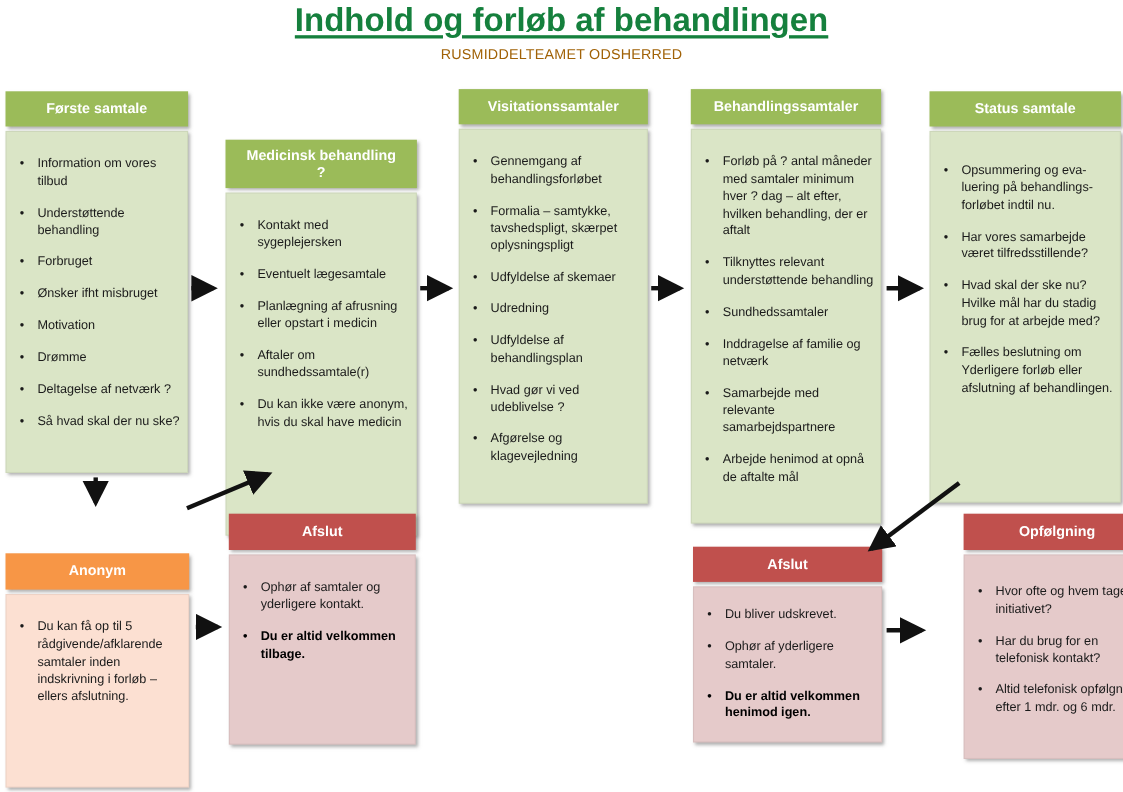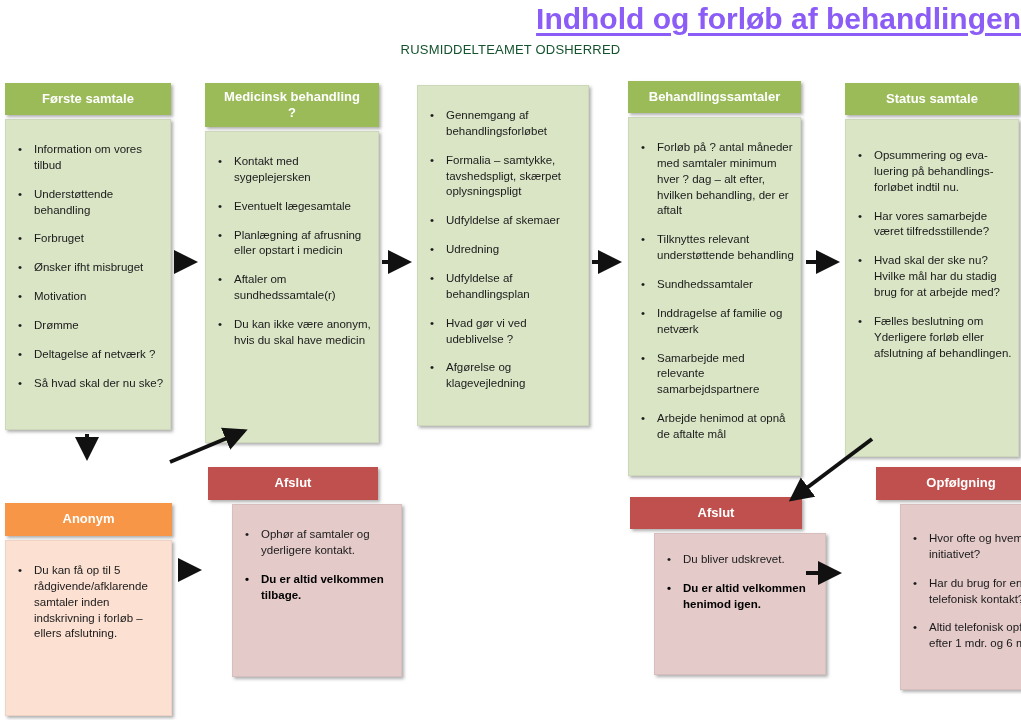--- a/index.html
+++ b/index.html
@@ -1,27 +1,27 @@
 <!DOCTYPE html>
 <html style="--green-header: #9BBB59; --green-body: #DAE5C6; --orange-header: #F79646; --orange-body: #FCE0D2; --red-header: #C0504D; --red-body: #E5CACA; --arrow: #111111;"><head>
 <meta charset="utf-8">
 <style>
   html,body{margin:0;padding:0;}
   body{
     width:1021px;height:720px;background:#ffffff;position:relative;
     font-family:"Liberation Sans",sans-serif;color:#1a1a1a;overflow:hidden;
   }
   .page-title{
-    position:absolute;left:0;top:2px;width:1021px;text-align:right;
-    font-size:30px;font-weight:bold;color:#8b5cf6;
+    position:absolute;left:0;top:2px;width:1021px;text-align:center;
+    font-size:30px;font-weight:bold;color:#15803d;
     text-decoration:underline;text-decoration-thickness:3px;text-underline-offset:4px;
   }
   .page-subtitle{
     position:absolute;left:0;top:42px;width:1021px;text-align:center;
-    font-size:13px;color:#14532d;letter-spacing:.2px;
+    font-size:13px;color:#a16207;letter-spacing:.2px;
   }
   .box{position:absolute;}
   .hdr{
     width:100%;box-sizing:border-box;color:#fff;font-weight:bold;font-size:13px;
     display:flex;align-items:center;justify-content:center;text-align:center;
     padding:0 14px;line-height:1.25;
     box-shadow:2px 2px 3px rgba(110,110,110,.55);
   }
   .bod{
     width:100%;box-sizing:border-box;margin-top:4px;
@@ -34,21 +34,21 @@
     position:relative;padding-left:20px;margin-bottom:13px;
     font-size:11.5px;line-height:1.38;
   }
   ul.items li::before{content:"\2022";position:absolute;left:4px;top:0;}
   ul.items li.bold{font-weight:bold;color:#000;}
   .green  .hdr{background:var(--green-header,#9BBB59);}
   .green  .bod{background:var(--green-body,#DAE5C6);}
   .orange .hdr{background:var(--orange-header,#F79646);margin-top:36px;}
   .orange .bod{background:var(--orange-body,#FCE0D2);}
   .red    .hdr{background:var(--red-header,#C0504D);}
-  .red    .bod{background:var(--red-body,#E5CACA);margin-left:24px;}
+  .red    .bod{background:var(--red-body,#E5CACA);}
   svg.arrows{position:absolute;left:0;top:0;pointer-events:none;}
 </style>
 </head>
 <body>
 
 <div class="page-title">Indhold og forløb af behandlingen</div>
 <div class="page-subtitle">RUSMIDDELTEAMET ODSHERRED</div>
 
 <div class="box green" style="left:5px;top:83px;width:166px;">
   <div class="hdr" style="height:32px;">Første samtale</div>
@@ -60,33 +60,34 @@
       <li>Ønsker ifht misbruget</li>
       <li>Motivation</li>
       <li>Drømme</li>
       <li>Deltagelse af netværk ?</li>
       <li>Så hvad skal der nu ske?</li>
     </ul>
   </div>
 </div>
 
 <div class="box green" style="left:205px;top:83px;width:174px;">
-  <div class="hdr" style="height:44px;">Medicinsk behandling ?</div>
+  <div class="hdr" style="height:44px;margin-top:44px;">Medicinsk behandling ?</div>
   <div class="bod" style="height:312px;">
     <ul class="items">
       <li>Kontakt med sygeplejersken</li>
       <li>Eventuelt lægesamtale</li>
       <li>Planlægning af afrusning eller opstart i medicin</li>
       <li>Aftaler om sundhedssamtale(r)</li>
       <li>Du kan ikke være anonym, hvis du skal have medicin</li>
     </ul>
   </div>
 </div>
 
 <div class="box green" style="left:417px;top:81px;width:172px;">
+  <div class="hdr" style="height:32px;">Visitationssamtaler</div>
   <div class="bod" style="height:341px;">
     <ul class="items">
       <li>Gennemgang af behandlingsforløbet</li>
       <li>Formalia – samtykke, tavshedspligt, skærpet oplysningspligt</li>
       <li>Udfyldelse af skemaer</li>
       <li>Udredning</li>
       <li>Udfyldelse af behandlingsplan</li>
       <li>Hvad gør vi ved udeblivelse ?</li>
       <li>Afgørelse og klagevejledning</li>
     </ul>
@@ -136,20 +137,21 @@
       <li class="bold">Du er altid velkommen tilbage.</li>
     </ul>
   </div>
 </div>
 
 <div class="box red" style="left:630px;top:497px;width:172px;">
   <div class="hdr" style="height:32px;">Afslut</div>
   <div class="bod" style="height:142px;padding-top:18px;">
     <ul class="items">
       <li>Du bliver udskrevet.</li>
+      <li>Ophør af yderligere samtaler.</li>
       <li class="bold">Du er altid velkommen henimod igen.</li>
     </ul>
   </div>
 </div>
 
 <div class="box red" style="left:876px;top:467px;width:170px;">
   <div class="hdr" style="height:33px;">Opfølgning</div>
   <div class="bod" style="height:186px;padding-top:26px;">
     <ul class="items">
       <li>Hvor ofte og hvem tager initiativet?</li>

